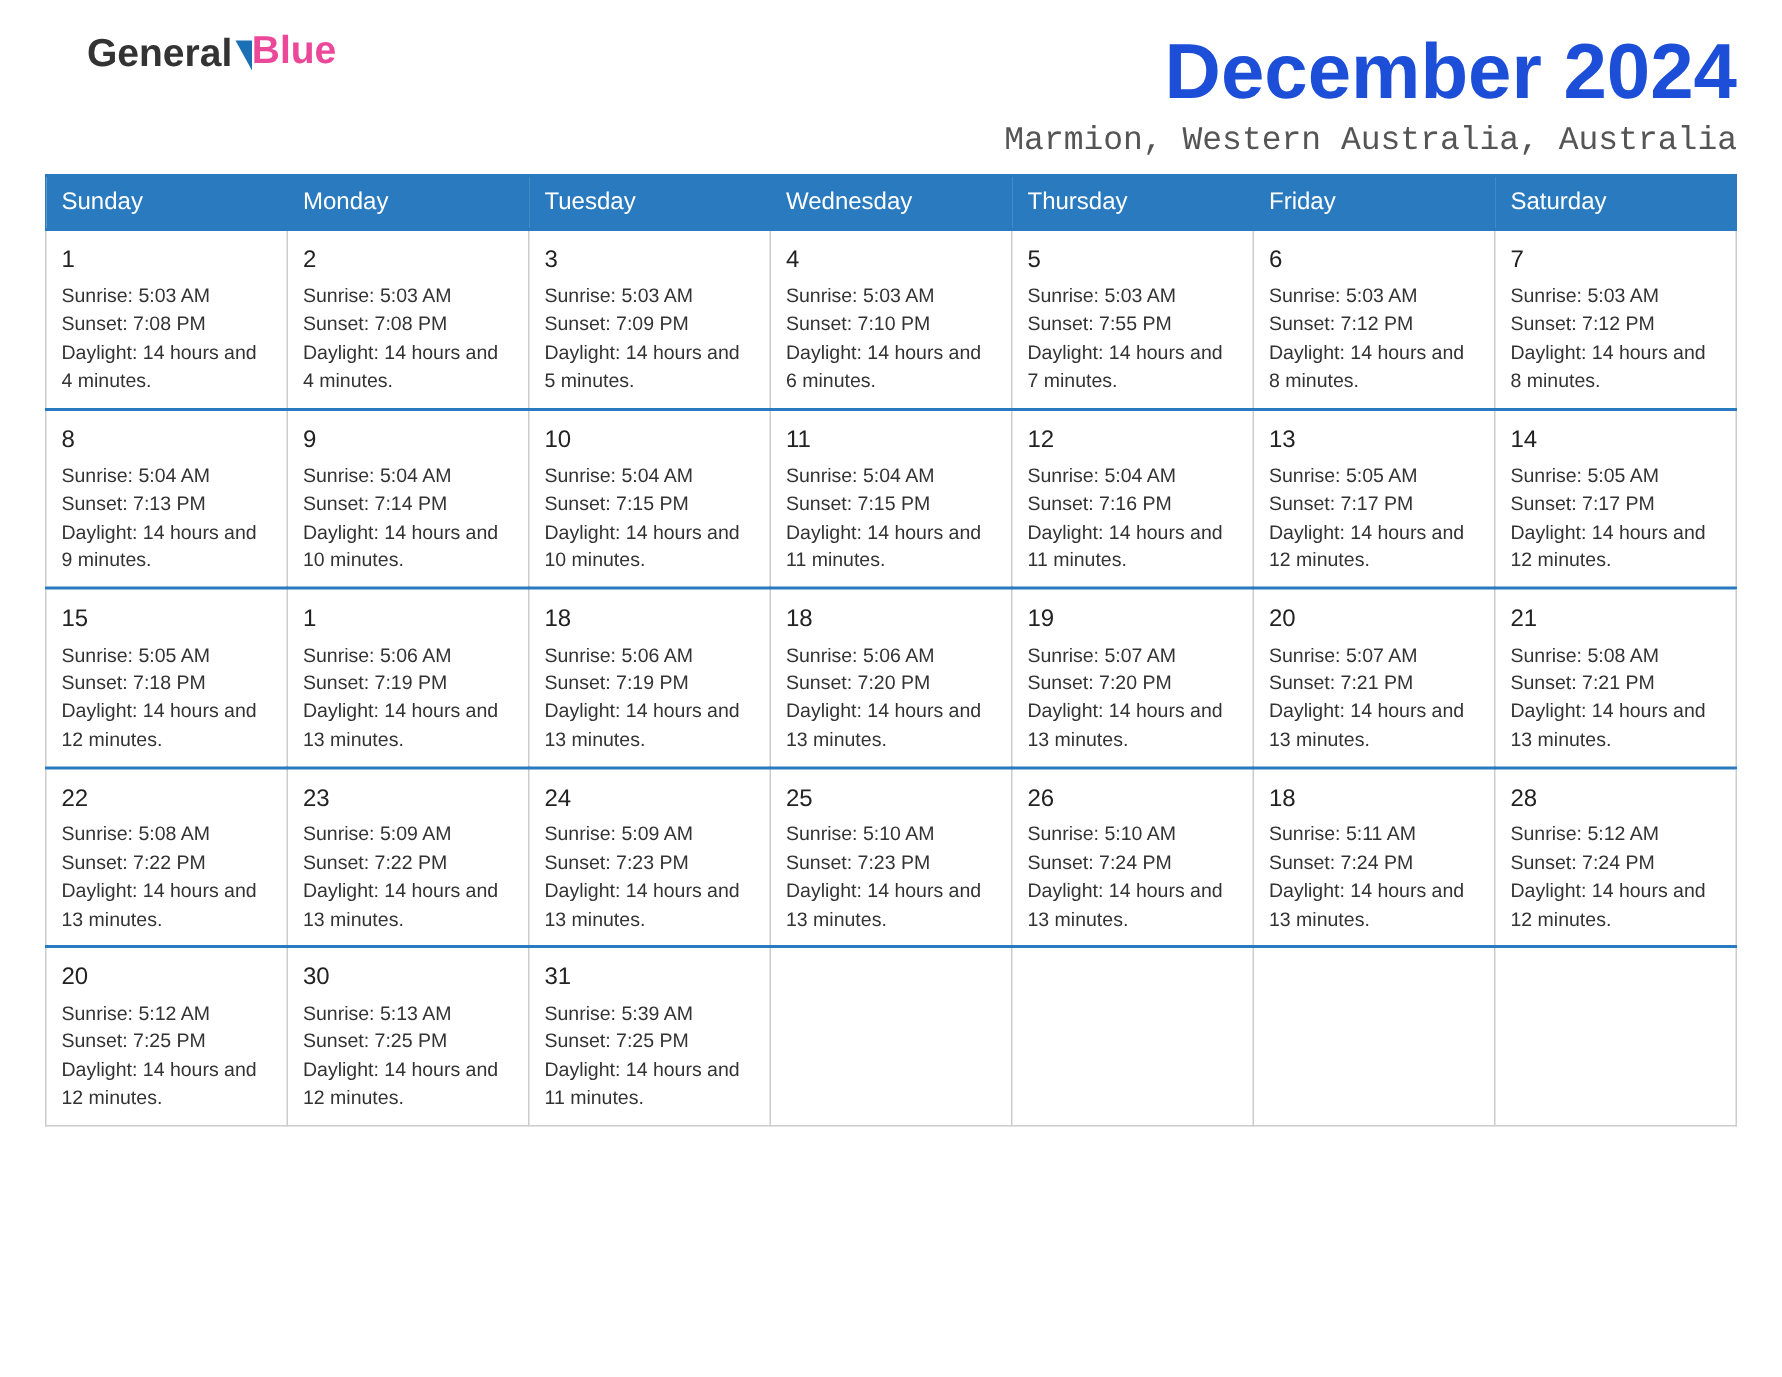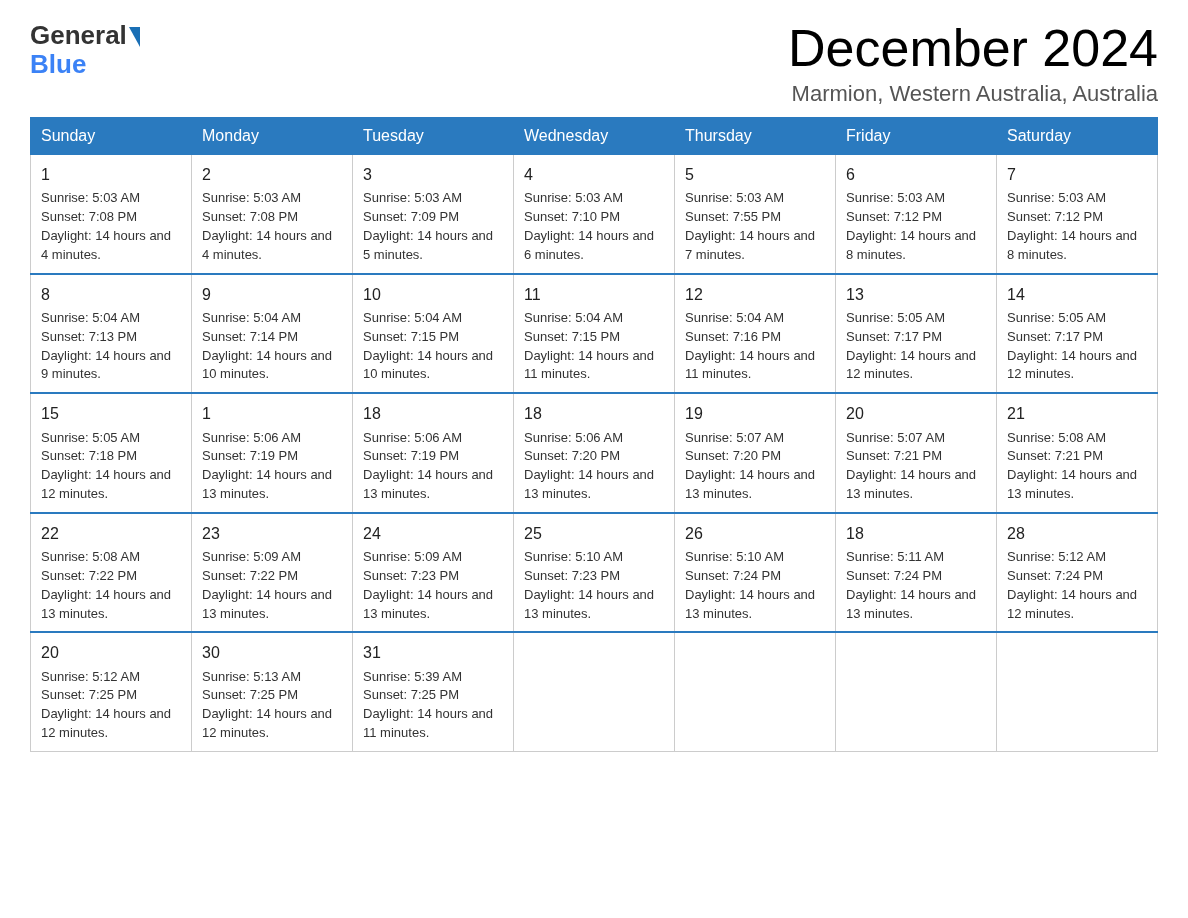--- a/index.html
+++ b/index.html
@@ -14,28 +14,29 @@
       display: flex;
       justify-content: space-between;
       align-items: flex-start;
       margin-bottom: 10px;
     }
     .title-block {
       text-align: right;
     }
     .month-title {
       font-size: 52px;
-      font-weight: normal;
-      color: #000000;
+      font-weight: bold;
+      color: #1d4ed8;
       line-height: 1.1;
     }
     .location-title {
       font-size: 22px;
       color: #555;
       margin-top: 4px;
+      font-family: Liberation Mono, monospace;
     }
     .calendar {
       width: 100%;
       border-collapse: collapse;
       margin-top: 0;
     }
     .calendar th {
       background-color: #2a7abf;
       color: #fff;
       font-size: 16px;
@@ -65,22 +66,23 @@
       margin-bottom: 3px;
     }
     .calendar tr {
       border-top: 2px solid #2a7abf;
     }
     .calendar tbody tr:first-child {
       border-top: 2px solid #2a7abf;
     }
     .logo-wrapper {
       display: flex;
-      flex-direction: column;
+      flex-direction: row;
       align-items: flex-start;
+      margin-left: 28px;
     }
     .logo-line1 {
       display: flex;
       align-items: center;
     }
     .logo-arrow {
       display: inline-block;
       width: 0;
       height: 0;
       border-left: 11px solid transparent;
@@ -92,21 +94,21 @@
   </style>
 </head>
 <body>
 
 <div class="header-row">
   <div class="logo-wrapper">
     <div class="logo-line1">
       <span style="font-size:26px;font-weight:bold;color:#333;">General</span>
       <span class="logo-arrow"></span>
     </div>
-    <span style="font-size:26px;font-weight:bold;color:#3b82f6;line-height:1;">Blue</span>
+    <span style="font-size:26px;font-weight:bold;color:#ec4899;line-height:1;">Blue</span>
   </div>
   <div class="title-block">
     <div class="month-title">December 2024</div>
     <div class="location-title">Marmion, Western Australia, Australia</div>
   </div>
 </div>
 
 <table class="calendar">
   <thead>
     <tr>

